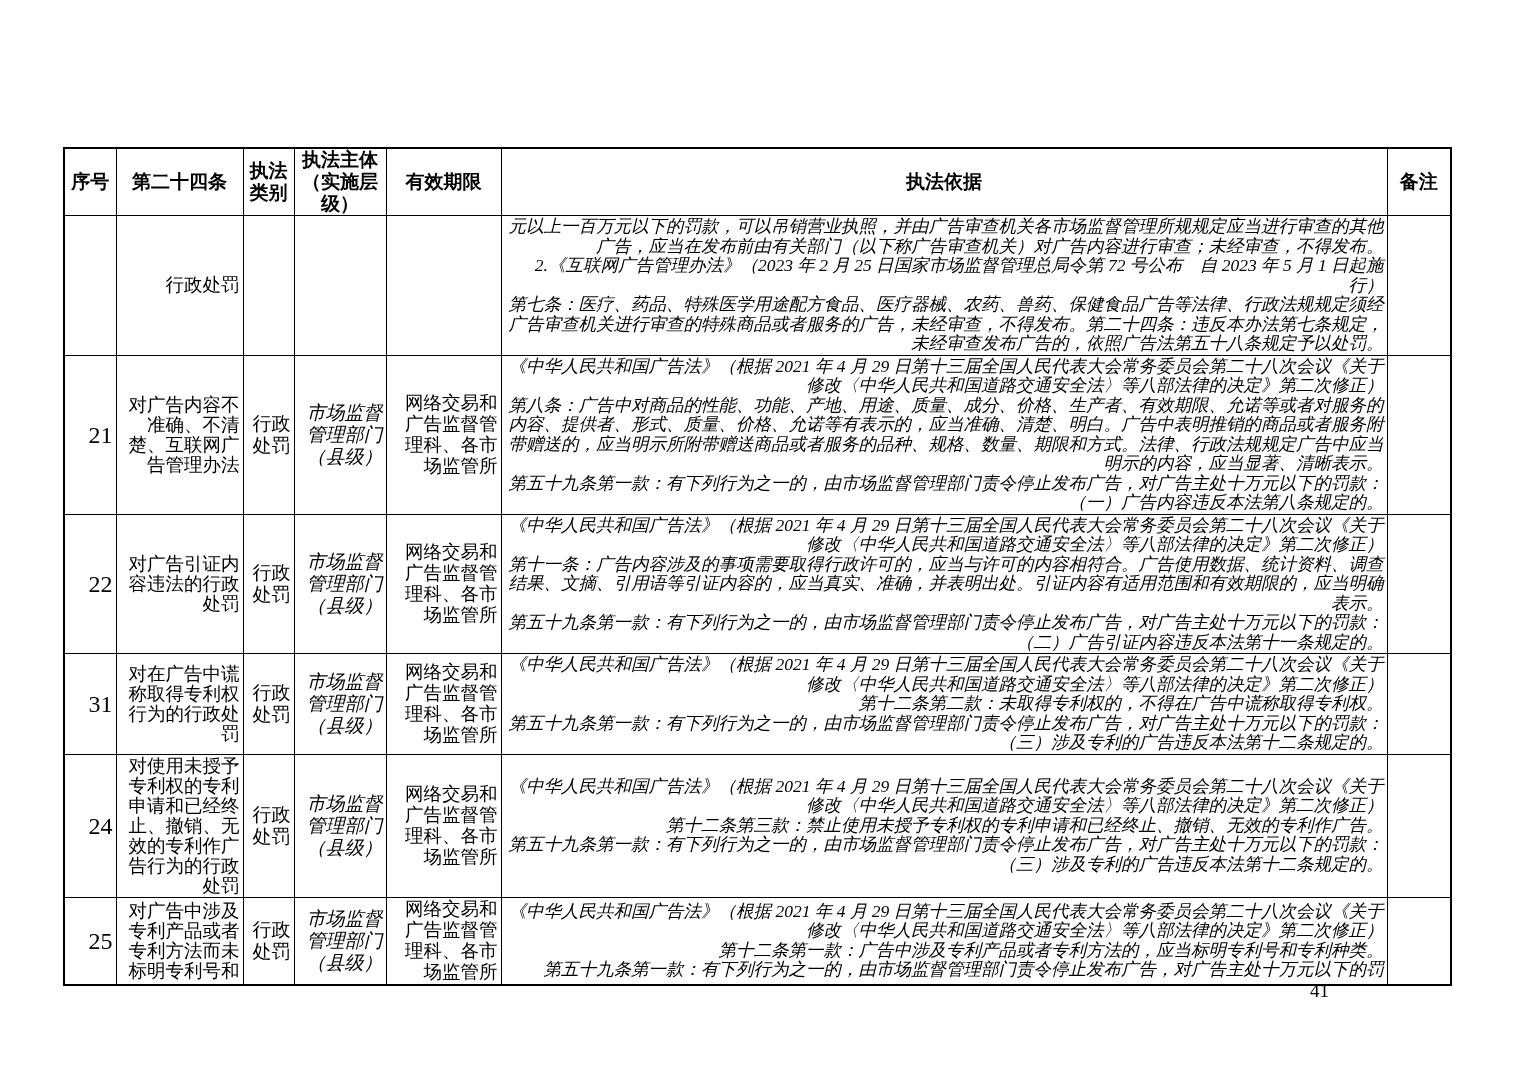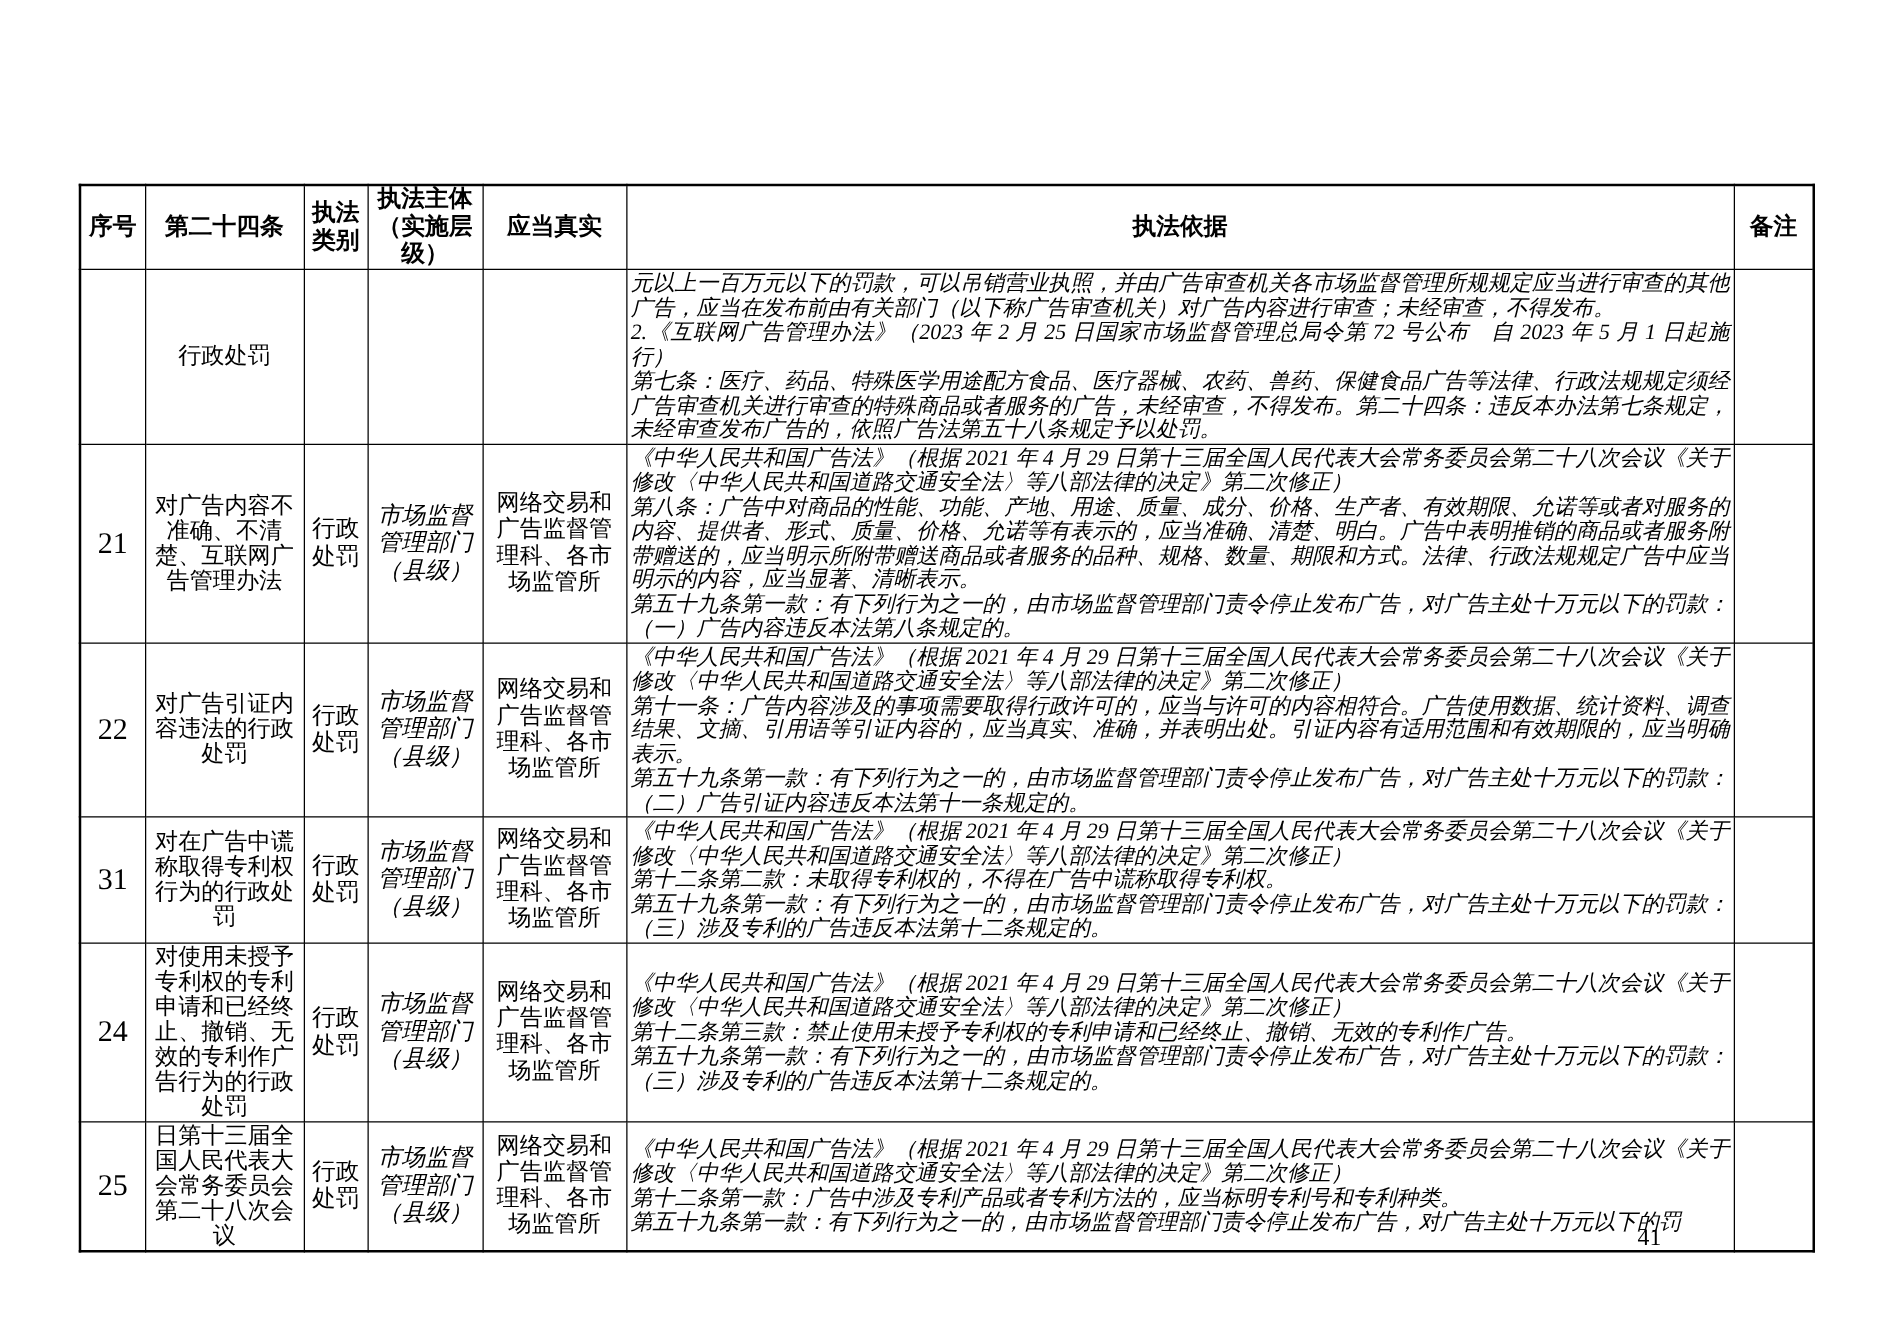--- a/index.html
+++ b/index.html
@@ -10,20 +10,21 @@
   .doc-table{
     position:absolute;left:63px;top:147px;width:1387px;
     border-collapse:collapse;table-layout:fixed;
     border:2px solid #000;
   }
   .doc-table th,.doc-table td{
     border:1px solid #000;
     padding:1px 3px;
     vertical-align:middle;
     overflow:hidden;
+    text-align:right;
   }
   .doc-table th{
     font-weight:bold;font-size:19px;line-height:22px;text-align:center;padding:0;
   }
   .cell-seq{text-align:center;font-size:24px;line-height:22px;}
   .cell-name{text-align:center;font-size:18.5px;line-height:20px;padding:1px 4px;}
   .cell-category{text-align:center;font-size:19px;line-height:22px;padding:0;}
   .cell-subject{text-align:center;font-size:19px;line-height:22px;padding:0;font-style:italic;}
   .cell-agency{text-align:center;font-size:18.5px;line-height:21px;padding:0 2px;margin-left:19px;}
   .cell-basis{
@@ -50,21 +51,21 @@
     <col style="width:115px">
     <col style="width:886px">
     <col style="width:64px">
   </colgroup>
   <thead>
     <tr style="height:55px">
       <th>序号</th>
       <th>第二十四条</th>
       <th>执法类别</th>
       <th>执法主体（实施层级）</th>
-      <th>应当真实</th>
+      <th>有效期限</th>
       <th>执法依据</th>
       <th>备注</th>
     </tr>
   </thead>
   <tbody>
     <tr style="height:138px">
       <td class="cell-seq"></td>
       <td class="cell-name valign-top">行政处罚</td>
       <td class="cell-category"></td>
       <td class="cell-subject"></td>
@@ -113,21 +114,21 @@
       <td class="cell-category">行政处罚</td>
       <td class="cell-subject">市场监督管理部门（县级）</td>
       <td class="cell-agency">网络交易和广告监督管理科、各市场监管所</td>
       <td class="cell-basis">《中华人民共和国广告法》（根据 2021 年 4 月 29 日第十三届全国人民代表大会常务委员会第二十八次会议《关于修改〈中华人民共和国道路交通安全法〉等八部法律的决定》第二次修正）
 第十二条第三款：禁止使用未授予专利权的专利申请和已经终止、撤销、无效的专利作广告。
 第五十九条第一款：有下列行为之一的，由市场监督管理部门责令停止发布广告，对广告主处十万元以下的罚款：（三）涉及专利的广告违反本法第十二条规定的。</td>
       <td class="cell-remark"></td>
     </tr>
     <tr style="height:83px">
       <td class="cell-seq">25</td>
-      <td class="cell-name valign-top">日第十三届全国人民代表大会常务委员会第二十八次会议</td>
+      <td class="cell-name valign-top">对广告中涉及专利产品或者专利方法而未标明专利号和</td>
       <td class="cell-category">行政处罚</td>
       <td class="cell-subject">市场监督管理部门（县级）</td>
       <td class="cell-agency">网络交易和广告监督管理科、各市场监管所</td>
       <td class="cell-basis">《中华人民共和国广告法》（根据 2021 年 4 月 29 日第十三届全国人民代表大会常务委员会第二十八次会议《关于修改〈中华人民共和国道路交通安全法〉等八部法律的决定》第二次修正）
 第十二条第一款：广告中涉及专利产品或者专利方法的，应当标明专利号和专利种类。
 第五十九条第一款：有下列行为之一的，由市场监督管理部门责令停止发布广告，对广告主处十万元以下的罚</td>
       <td class="cell-remark"></td>
     </tr>
   </tbody>
 </table>

